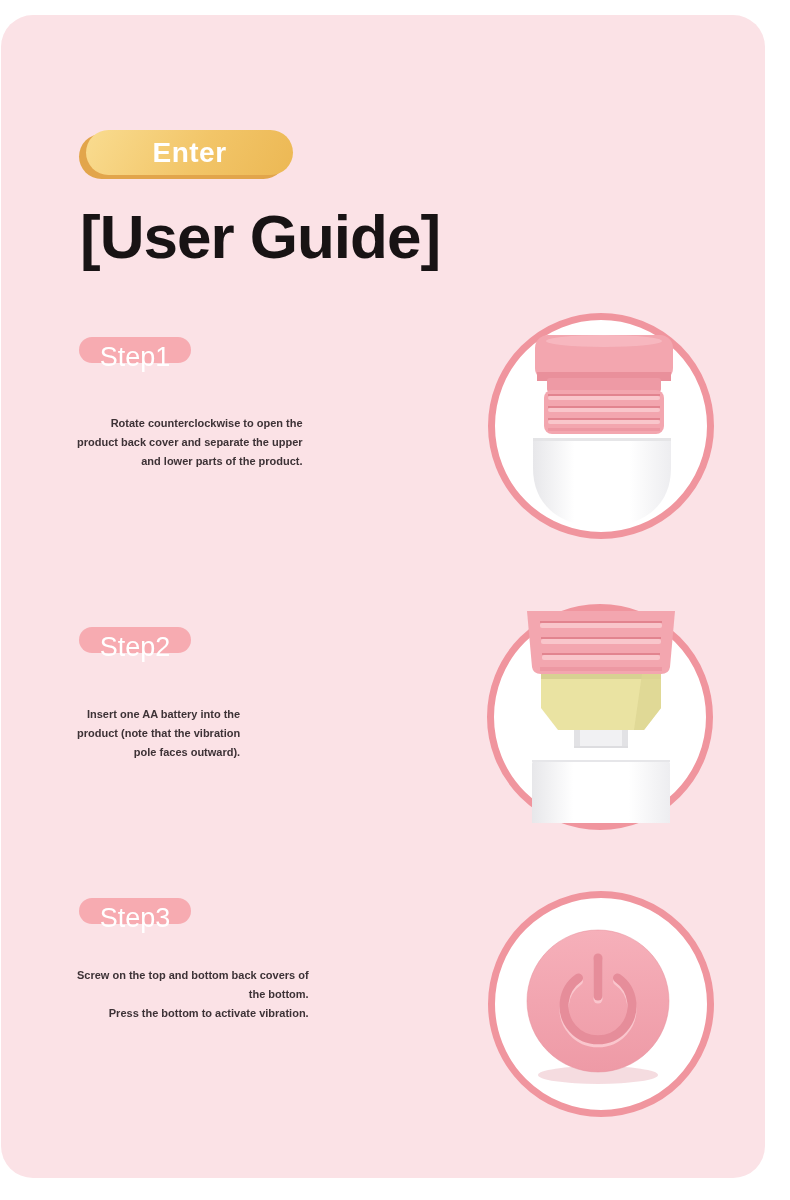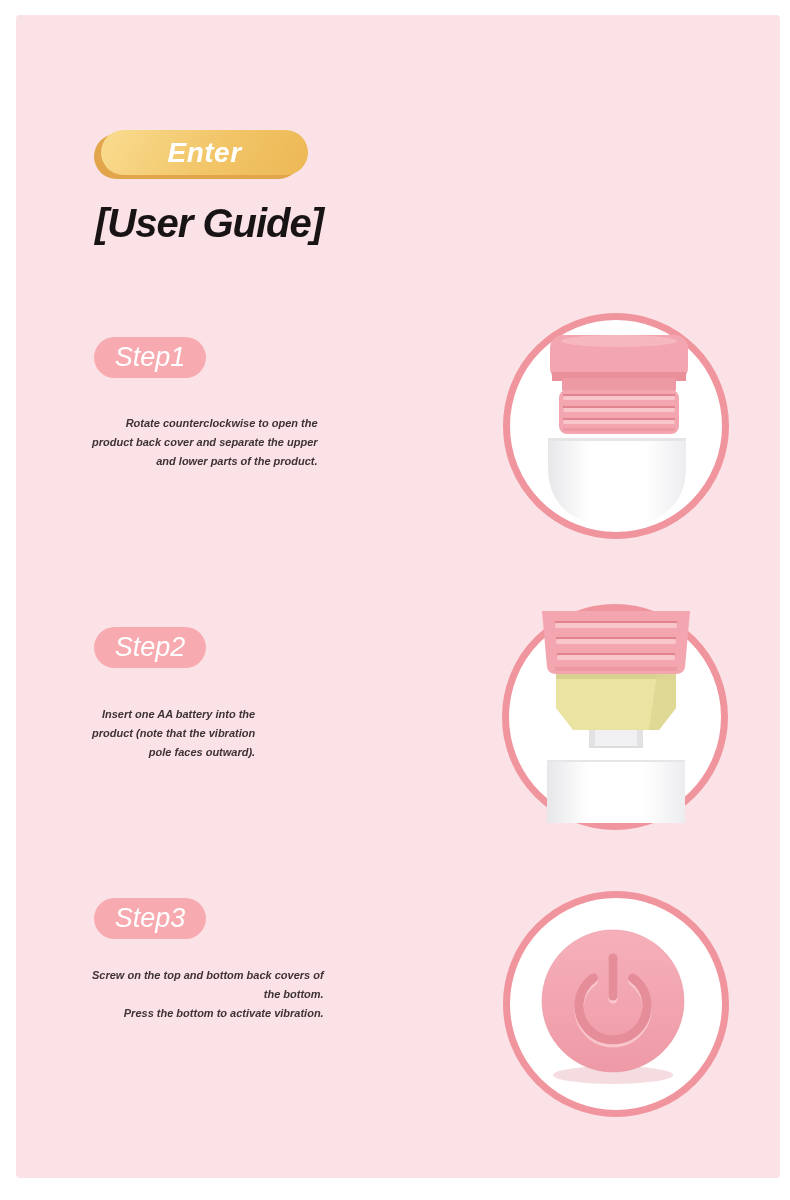--- a/index.html
+++ b/index.html
@@ -17,44 +17,44 @@
     --text-dark:#3d3236;
     --title-color:#181314;
   }
   *{margin:0;padding:0;box-sizing:border-box;}
   html,body{background:#ffffff;}
   .page{
     position:relative;width:790px;height:1200px;background:#ffffff;
     font-family:"Liberation Sans",sans-serif;overflow:hidden;
   }
   .card{
-    position:absolute;left:16px;top:15px;width:764px;height:1163px;
-    background:var(--card-background);border-radius:4px;font-style:italic;
+    position:absolute;left:1px;top:15px;width:764px;height:1163px;
+    background:var(--card-background);border-radius:32px;
   }
   
   .badge-back{
     position:absolute;left:78px;top:119px;width:207px;height:45px;
     border-radius:23px;background:var(--gold-dark);
   }
   .badge-front{
     position:absolute;left:85px;top:115px;width:207px;height:45px;
     border-radius:23px;
     background:linear-gradient(120deg,var(--gold-light) 0%,var(--gold-mid) 55%,var(--gold-deep) 100%);
     color:#ffffff;font-size:28px;font-weight:700;text-align:center;line-height:45px;
     letter-spacing:0.5px;cursor:pointer;
   }
   
   .title{
     position:absolute;left:79px;top:186px;
-    font-size:40px;font-weight:700;letter-spacing:-1px;color:var(--title-color);
+    font-size:62px;font-weight:700;letter-spacing:-1px;color:var(--title-color);
     font-family:"Liberation Sans",sans-serif;
   }
   
   .step-badge{
-    position:absolute;left:78px;width:112px;height:41px;border-radius:21px;
+    position:absolute;left:78px;width:112px;height:26px;border-radius:21px;
     background:var(--badge-pink);color:#ffffff;font-size:27px;font-weight:400;
     text-align:center;line-height:40px;
   }
   .step1-badge{top:322px;}
   .step2-badge{top:612px;}
   .step3-badge{top:883px;}
   
   .step-text{
     position:absolute;left:76px;color:var(--text-dark);
     font-size:11px;font-weight:700;line-height:19px;text-align:right;

